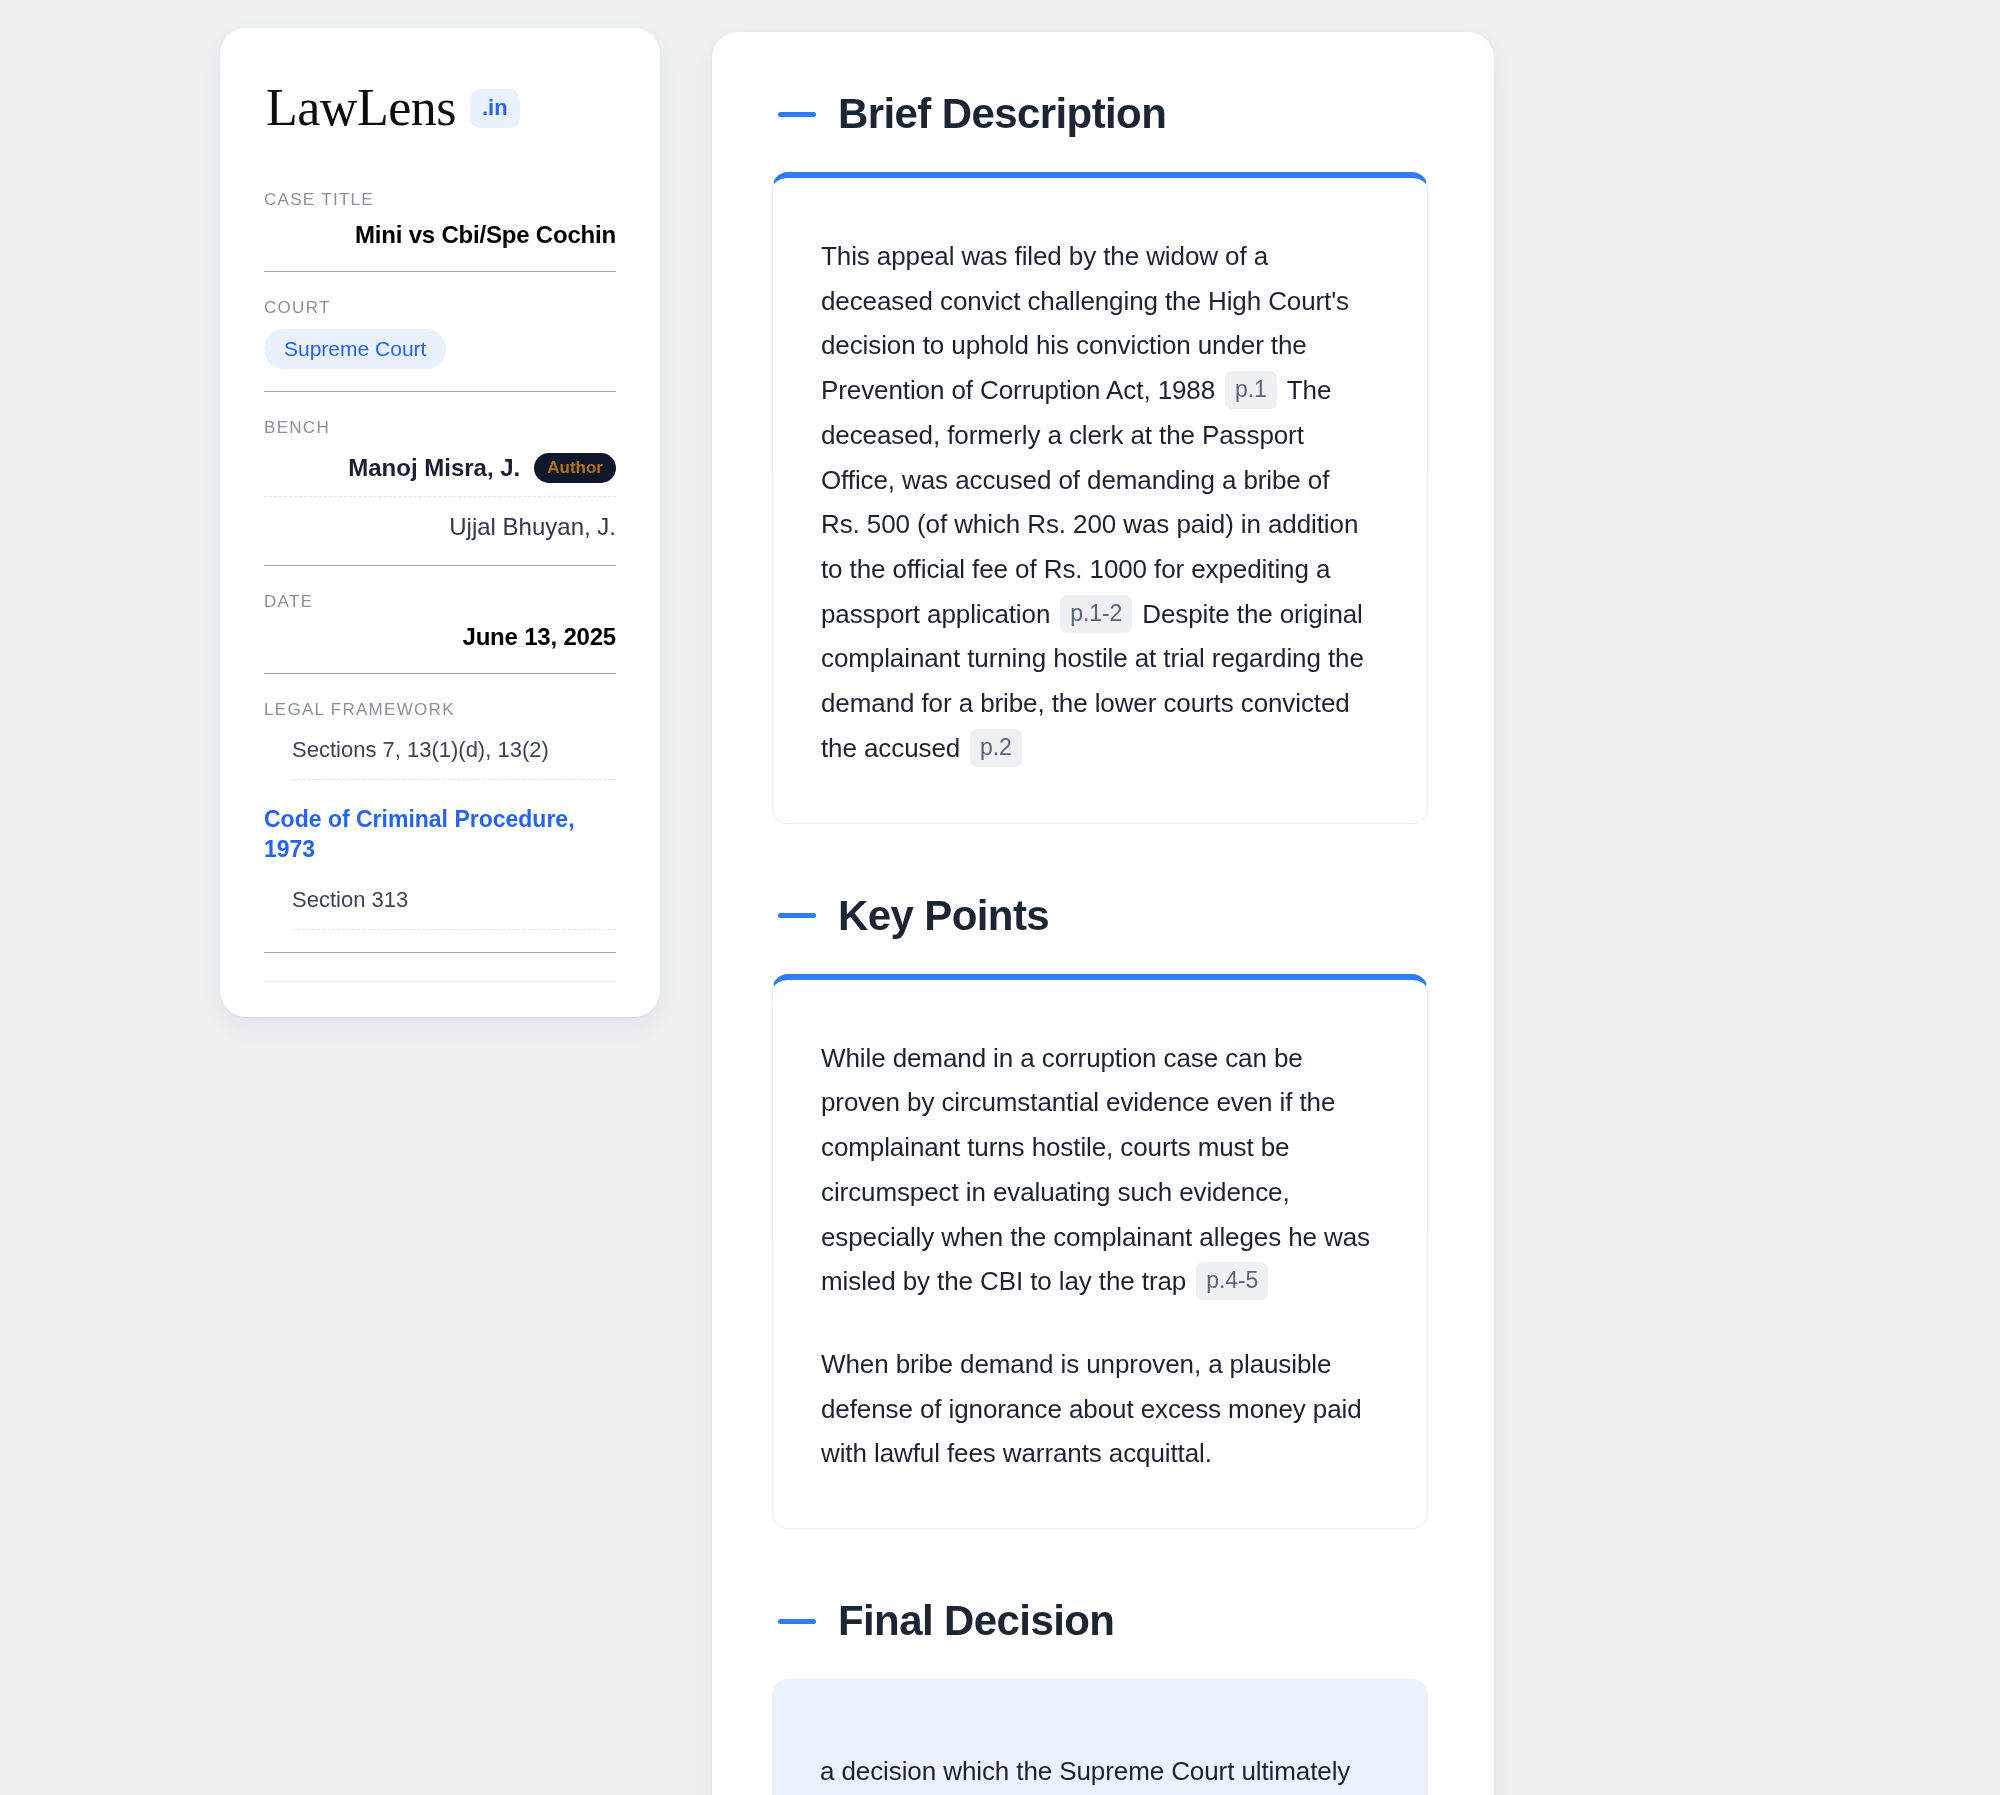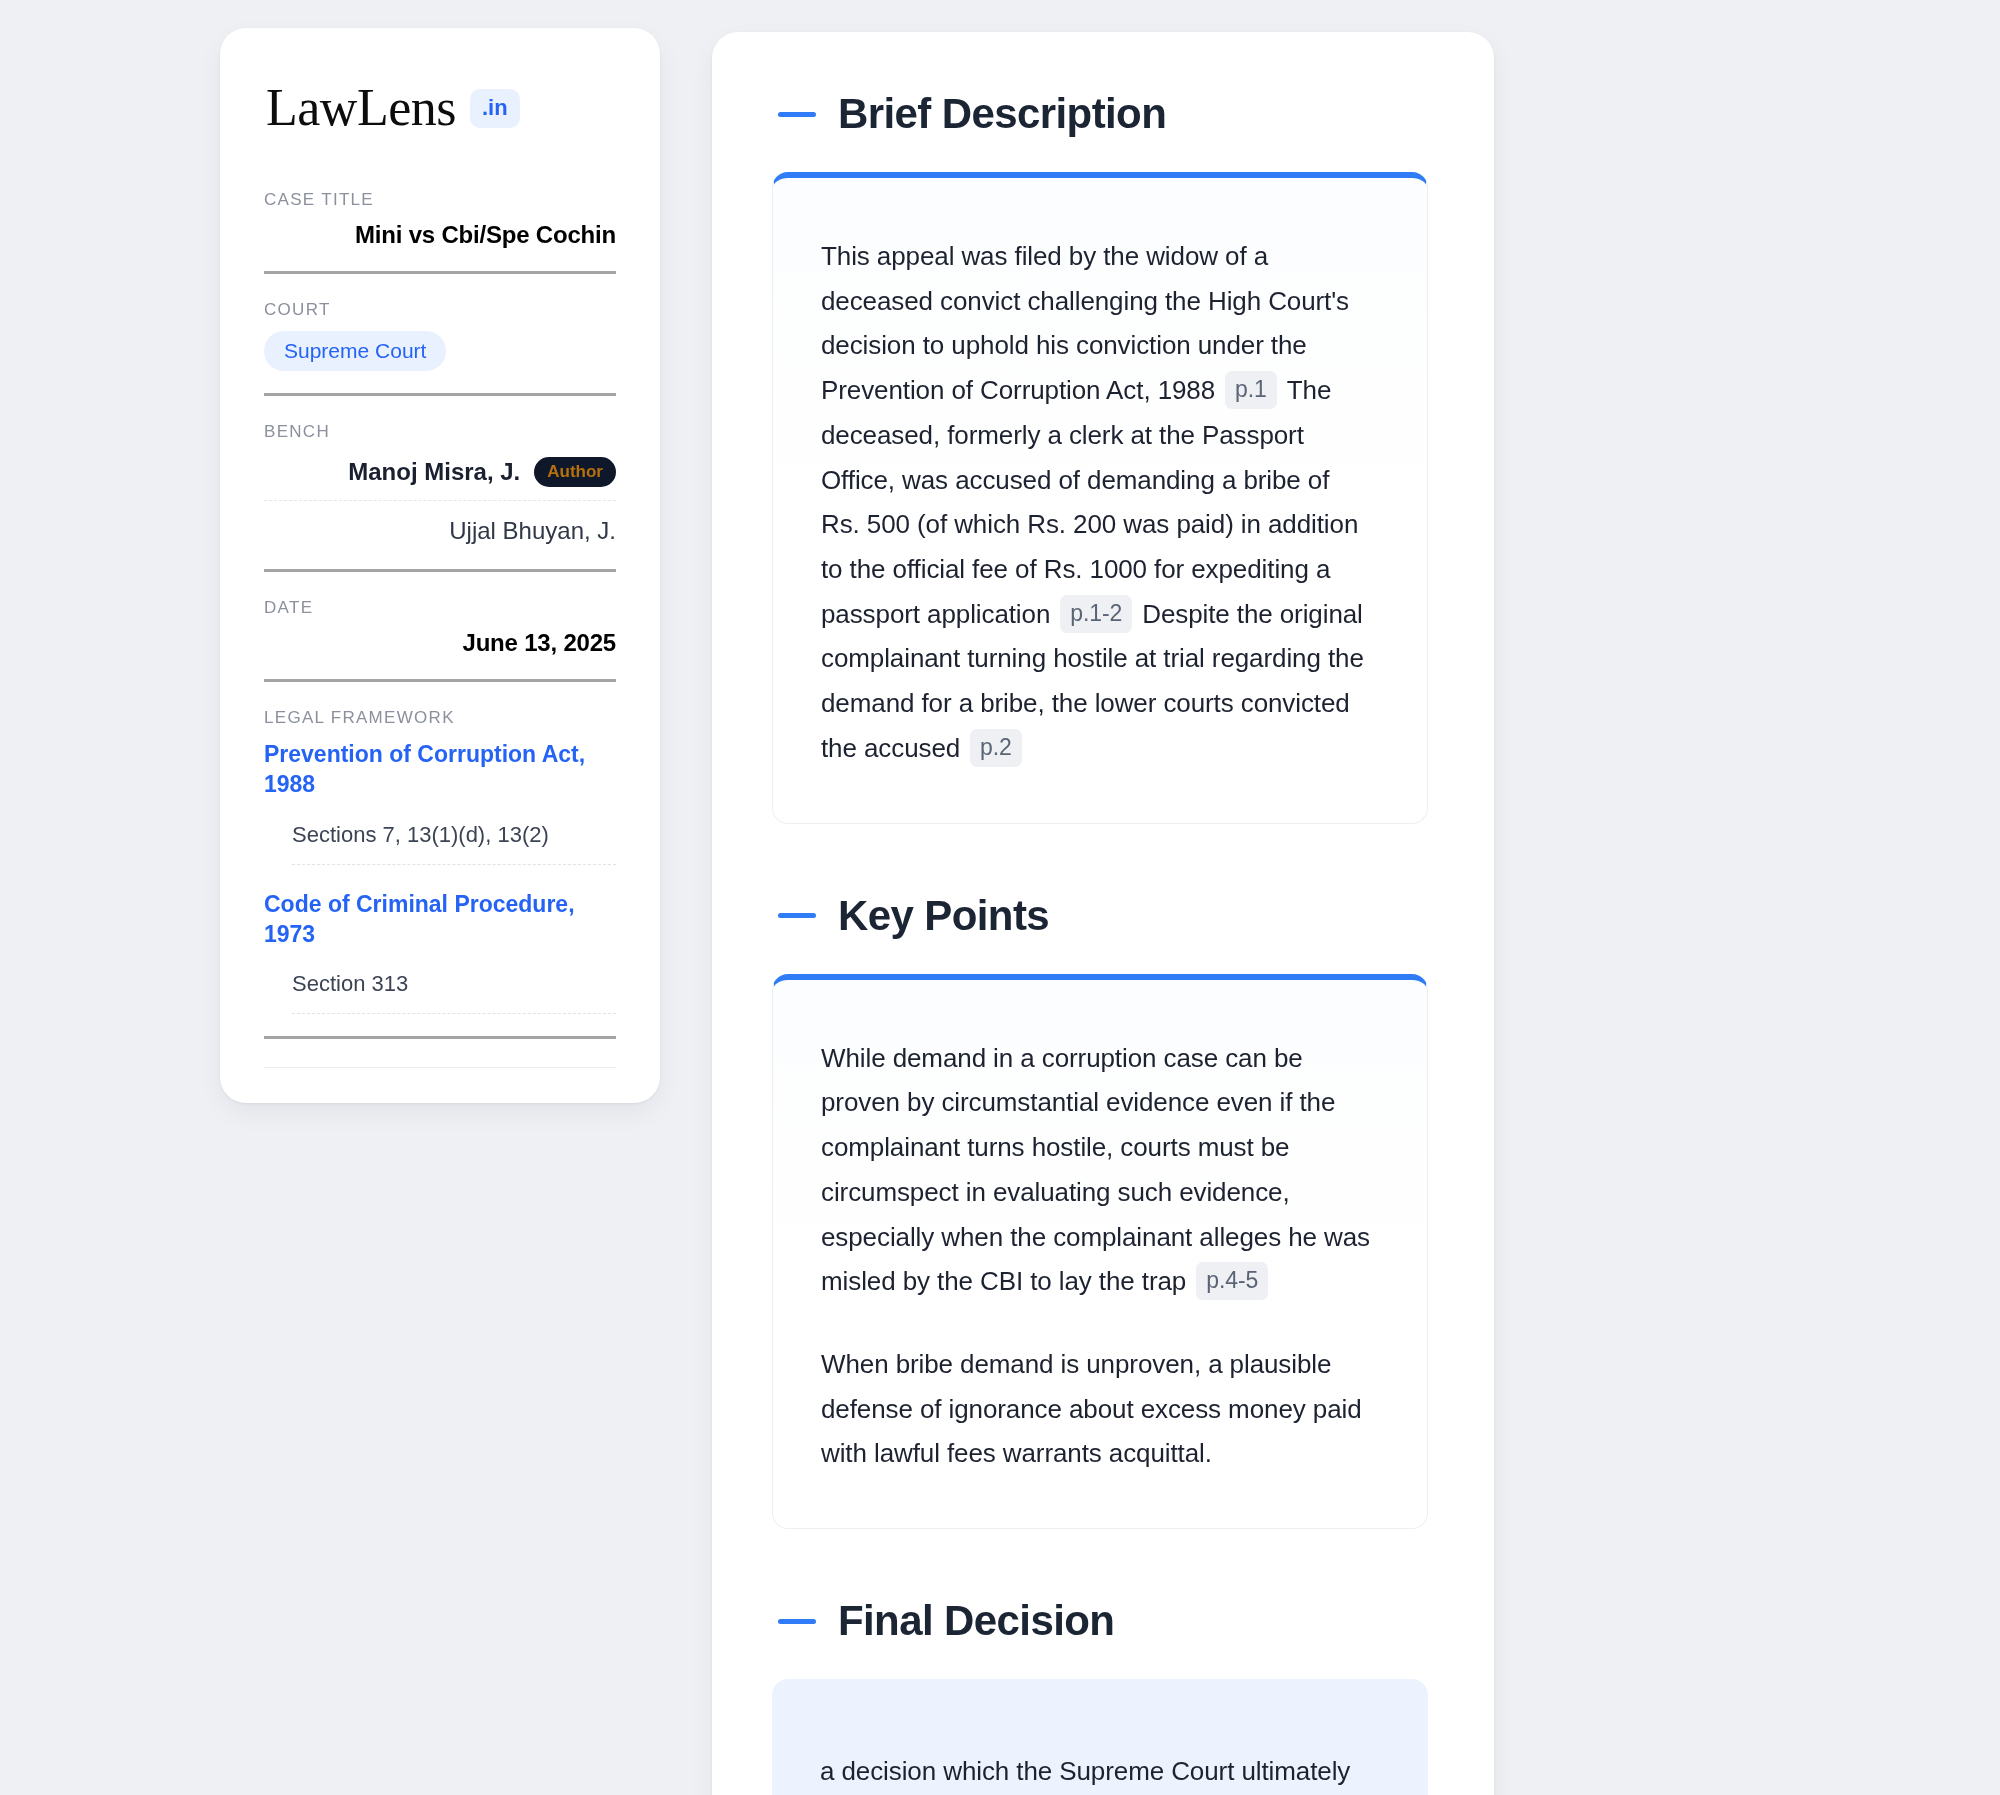--- a/index.html
+++ b/index.html
@@ -49,21 +49,21 @@
   .logo-tld {
     background: #eaf1fe;
     color: #2563f5;
     font-size: 22px;
     font-weight: bold;
     border-radius: 10px;
     padding: 8px 12px 9px 12px;
     line-height: 1;
   }
 
-  .field { padding-bottom: 22px; border-bottom: 3px solid #a3a3a3; margin-bottom: 26px; }
+  .field { padding-bottom: 22px; border-bottom: 1px solid #a3a3a3; margin-bottom: 26px; }
   .field:last-of-type { border-bottom: none; }
 
   .field-label {
     font-size: 17px;
     letter-spacing: 1.3px;
     color: #8b909c;
     text-transform: uppercase;
     margin-bottom: 11px;
   }
   .field-value {
@@ -239,21 +239,20 @@
     </div>
 
     <div class="field">
       <div class="field-label">DATE</div>
       <div class="field-value">June 13, 2025</div>
     </div>
 
     <div class="field">
       <div class="field-label">LEGAL FRAMEWORK</div>
 
-      <a class="act-link">Prevention of Corruption Act, 1988</a>
       <div class="section-row">Sections 7, 13(1)(d), 13(2)</div>
 
       <a class="act-link">Code of Criminal Procedure, 1973</a>
       <div class="section-row tail">Section 313</div>
     </div>
 
     <div class="sidebar-foot"></div>
   </aside>
 
   <main class="main">

